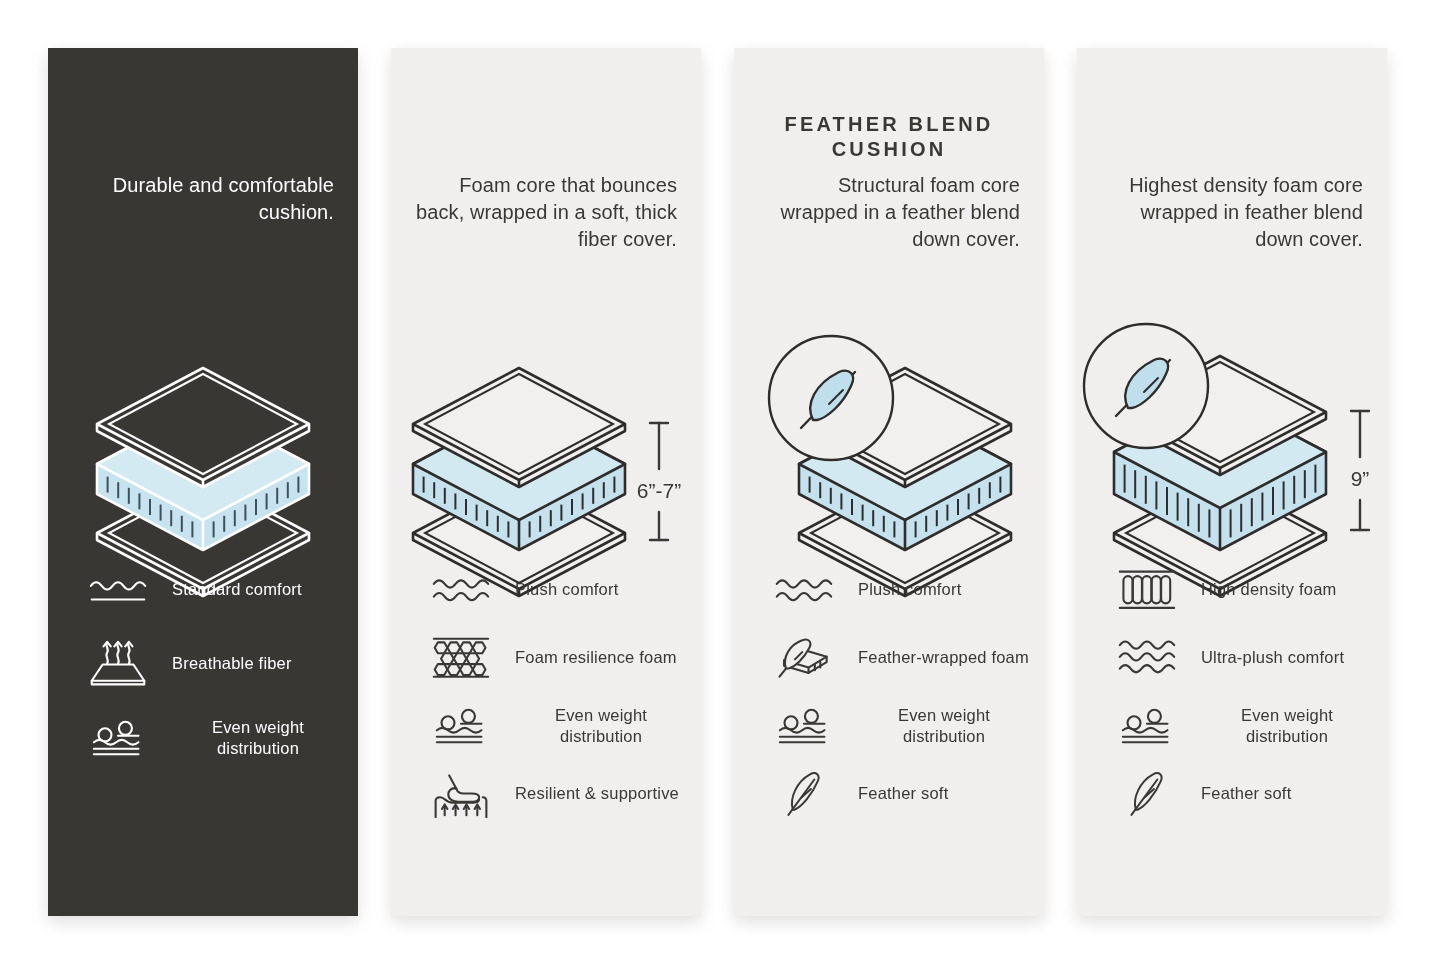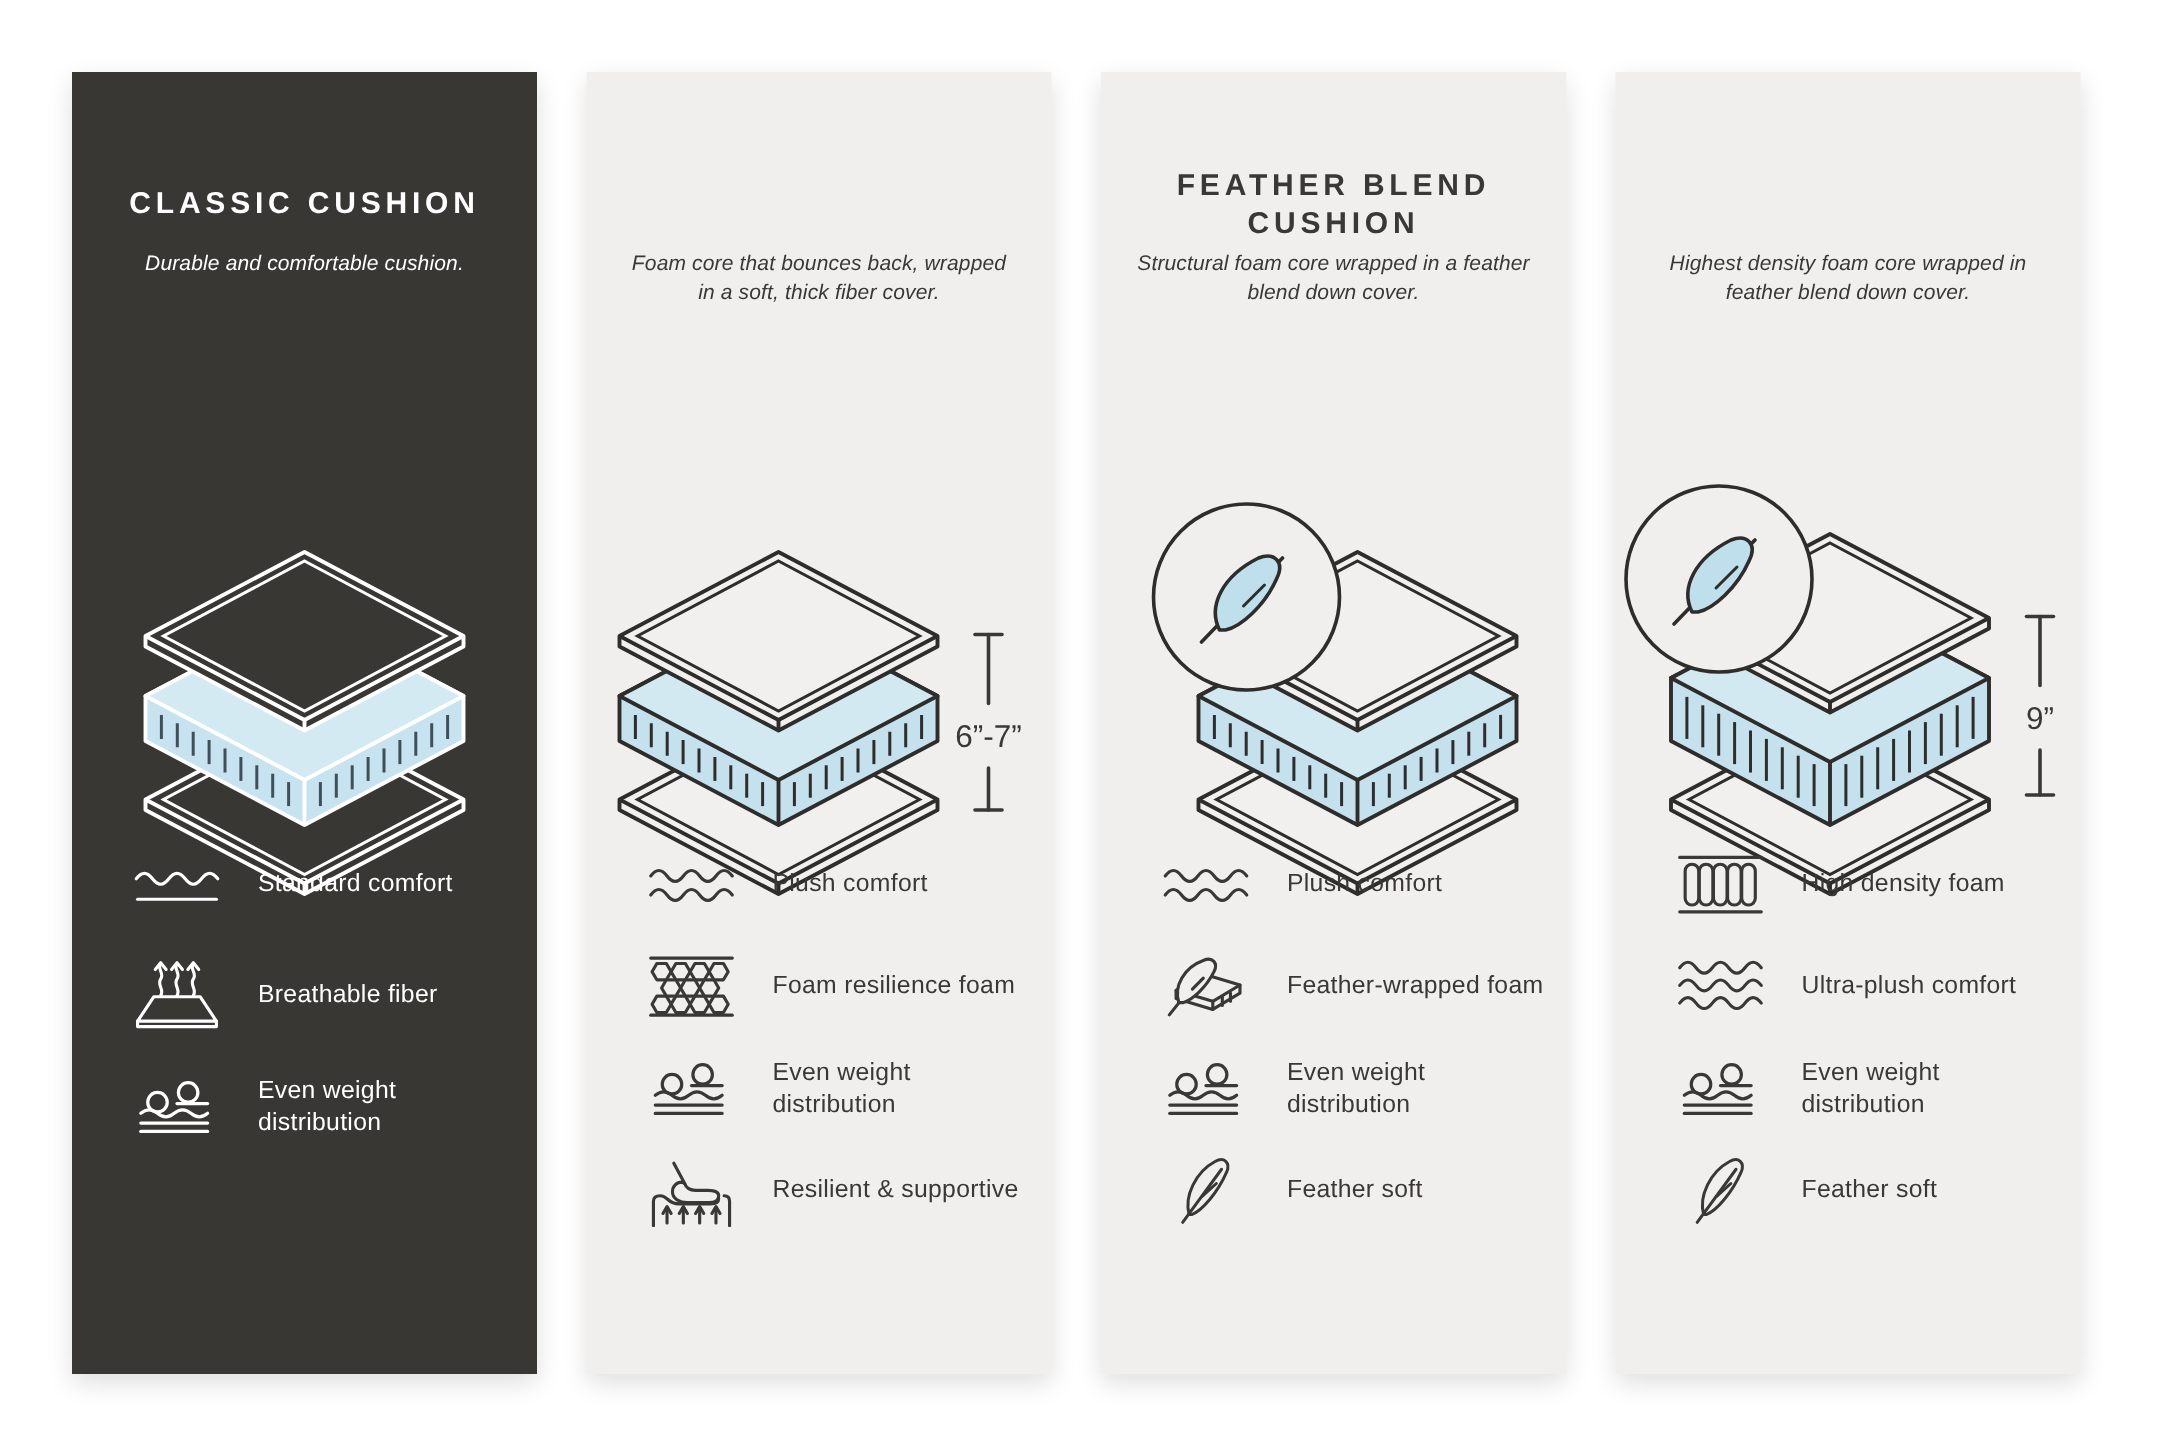--- a/index.html
+++ b/index.html
@@ -17,42 +17,41 @@
   }
   .panel.dark{background:#393734;color:#ffffff;}
   .panel.light{background:#f0efee;color:#3a3835;}
   .title{
     position:absolute;top:42px;left:14px;right:14px;height:60px;
     display:flex;align-items:center;justify-content:center;text-align:center;
     font-weight:bold;font-size:20px;letter-spacing:3.2px;line-height:1.25;
   }
   .desc{
     position:absolute;top:104px;left:24px;right:24px;height:96px;
-    display:flex;align-items:flex-start;justify-content:center;text-align:center;
-    font-size:14px;line-height:1.36;letter-spacing:.1px;font-style:italic;
+    display:flex;align-items:flex-start;justify-content:center;text-align:right;
+    font-size:20px;line-height:1.36;letter-spacing:.1px;
   }
   .illus{
     position:absolute;top:252px;left:0;right:0;height:300px;
     display:flex;align-items:flex-end;justify-content:center;
   }
   .illus svg{display:block;}
   .features{position:absolute;top:514px;left:38px;right:14px;}
-  .feature{display:flex;align-items:center;margin-bottom:12px;min-height:50px;}
+  .feature{display:flex;align-items:center;margin-bottom:12px;min-height:50px;text-align:center;}
   .panel.dark .feature{margin-bottom:18px;}
   .ficon{width:64px;min-width:64px;height:56px;display:flex;align-items:center;justify-content:center;}
   .flabel{margin-left:22px;font-size:16.5px;line-height:1.3;letter-spacing:.2px;}
   .measure-text{font-family:"Liberation Sans",sans-serif;font-size:21px;fill:#3a3835;}
 </style>
 </head>
 <body>
 
 <div class="board">
 
   <section class="panel dark">
-    <h2 class="title">CLASSIC CUSHION</h2>
     <p class="desc">Durable and comfortable cushion.</p>
     <div class="illus">
         <svg viewBox="-3 -3 218 237" width="218" height="237">
           <g>
             <path d="M0,167 L106,111 L212,167 L212,174 L106,230 L0,174 Z" fill="#393734" stroke="#ffffff" stroke-width="2.6" stroke-linejoin="round"></path>
             <path d="M0,167 L106,223 L212,167" fill="none" stroke="#ffffff" stroke-width="2.6"></path>
             <path d="M106,223 V230" fill="none" stroke="#ffffff" stroke-width="2.6"></path>
             <path d="M106,117 L200,167 L106,217 L12,167 Z" fill="none" stroke="#ffffff" stroke-width="2"></path>
           </g>
           <g>

